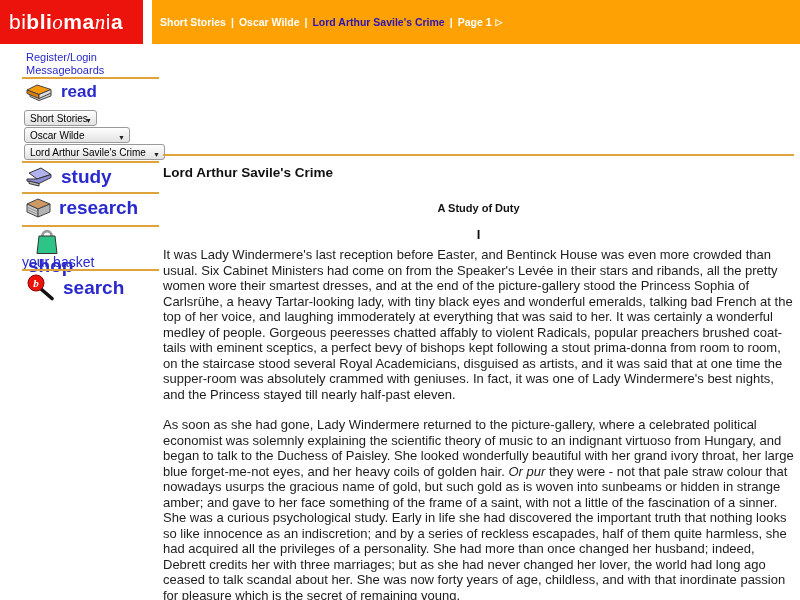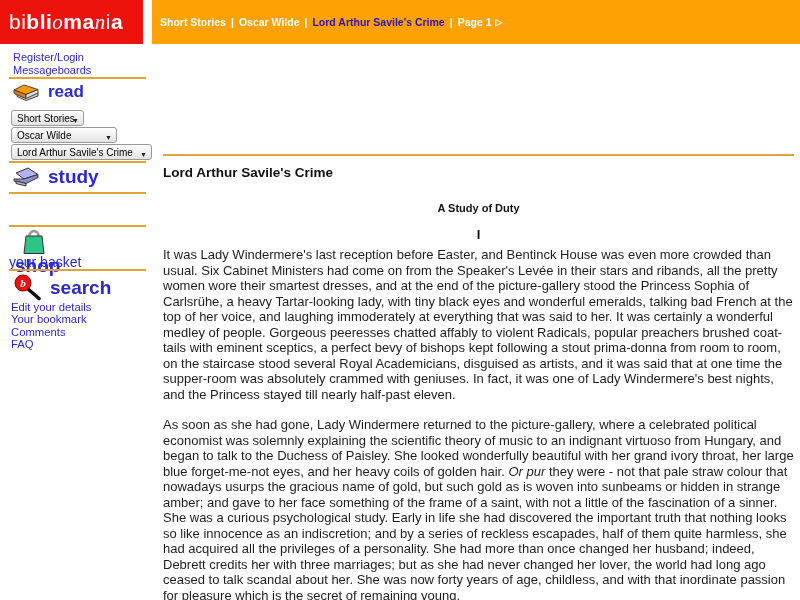--- a/index.html
+++ b/index.html
@@ -26,21 +26,21 @@
     background:#fda104;
     display:flex; align-items:center; padding-left:8px; box-sizing:border-box;
     font-size:10.5px; font-weight:bold; color:#ffffff; white-space:nowrap;
   }
   .crumb { cursor:pointer; }
   .crumb-current { color:#2d14b5; }
   .sep { margin:0 5px; }
   .next-arrow { font-size:9px; margin-left:4px; cursor:pointer; }
 
   
-  .sidebar { position:absolute; left:3px; top:44px; width:152px; height:408px; }
+  .sidebar { position:absolute; left:16px; top:44px; width:152px; height:408px; }
   .sb-abs { position:absolute; }
   .sb-link {
     display:block; color:#2929cc; font-size:11px; line-height:12.5px;
     text-decoration:none; cursor:pointer;
   }
   .sb-divider {
     position:absolute; left:6px; width:137px; height:0;
     border-top:2px solid #dfa33b;
   }
   .sb-row { position:absolute; left:9px; display:flex; align-items:center; }
@@ -153,20 +153,30 @@
       <svg class="icon" width="28" height="20" viewBox="0 0 28 20">
         <path d="M4 6 L16 1 L26 7.5 L12 12 Z" fill="#b2b2ee" stroke="#333" stroke-width="1"></path>
         <path d="M2 12 L12 12 L26 7.5 L26 10.5 L14 16.5 L2 14 Z" fill="#8d8dd6" stroke="#333" stroke-width="1"></path>
         <path d="M4 14 L14 16.5 L14 19 L4 16.5 Z" fill="#bbbbbb" stroke="#333" stroke-width="1"></path>
       </svg>
       <span class="sb-label">study</span>
     </div>
 
     <div class="sb-divider" style="top:148px;"></div>
 
+    <div class="sb-row" style="top:152px;">
+      <svg class="icon" width="26" height="24" viewBox="0 0 26 24">
+        <path d="M2 8 L13 3 L25 8 L13 13 Z" fill="#cf9a62" stroke="#444" stroke-width="1"></path>
+        <path d="M2 8 L2 16 L13 21 L13 13 Z" fill="#c9c9c9" stroke="#444" stroke-width="1"></path>
+        <path d="M13 13 L25 8 L25 16 L13 21 Z" fill="#b3b3b3" stroke="#444" stroke-width="1"></path>
+        <line x1="2" y1="11" x2="13" y2="16" stroke="#888" stroke-width="0.8"></line>
+        <line x1="2" y1="13.5" x2="13" y2="18.5" stroke="#888" stroke-width="0.8"></line>
+      </svg>
+      <span class="sb-label">research</span>
+    </div>
 
     <div class="sb-divider" style="top:181px;"></div>
 
     <div class="sb-row" style="top:184px; left:12px;flex-direction:column;">
       <svg class="icon" width="24" height="27" viewBox="0 0 24 27">
         <path d="M7.5 8 C7.5 1.5, 16.5 1.5, 16.5 8" fill="none" stroke="#9a9a9a" stroke-width="2.6"></path>
         <path d="M4 8 L20 8 L22 25.5 L2 25.5 Z" fill="#2ec487" stroke="#333" stroke-width="1"></path>
       </svg>
       <span class="sb-label">shop</span>
     </div>
@@ -177,26 +187,20 @@
 
     <div class="sb-row" style="top:230px;">
       <svg class="icon" width="30" height="27" viewBox="0 0 30 27">
         <line x1="16" y1="15" x2="27" y2="24.5" stroke="#111" stroke-width="3.6" stroke-linecap="round"></line>
         <circle cx="11" cy="9" r="8" fill="#ec130d" stroke="#8d0000" stroke-width="1"></circle>
         <text x="11" y="13" text-anchor="middle" font-size="11" font-weight="bold" font-style="italic" fill="#ffffff" font-family="Liberation Serif, serif">b</text>
       </svg>
       <span class="sb-label">search</span>
     </div>
 
-    <div class="bottom-links" style="top:257px;">
-      <span class="sb-link">Edit your details</span>
-      <span class="sb-link">Your bookmark</span>
-      <span class="sb-link">Comments</span>
-      <span class="sb-link">FAQ</span>
-    </div>
 
   </div>
 
   <div class="gold-rule"></div>
 
   <div class="content-title">Lord Arthur Savile's Crime</div>
   <div class="content-subtitle">A Study of Duty</div>
   <div class="content-chapter">I</div>
 
   <div class="content-body">

